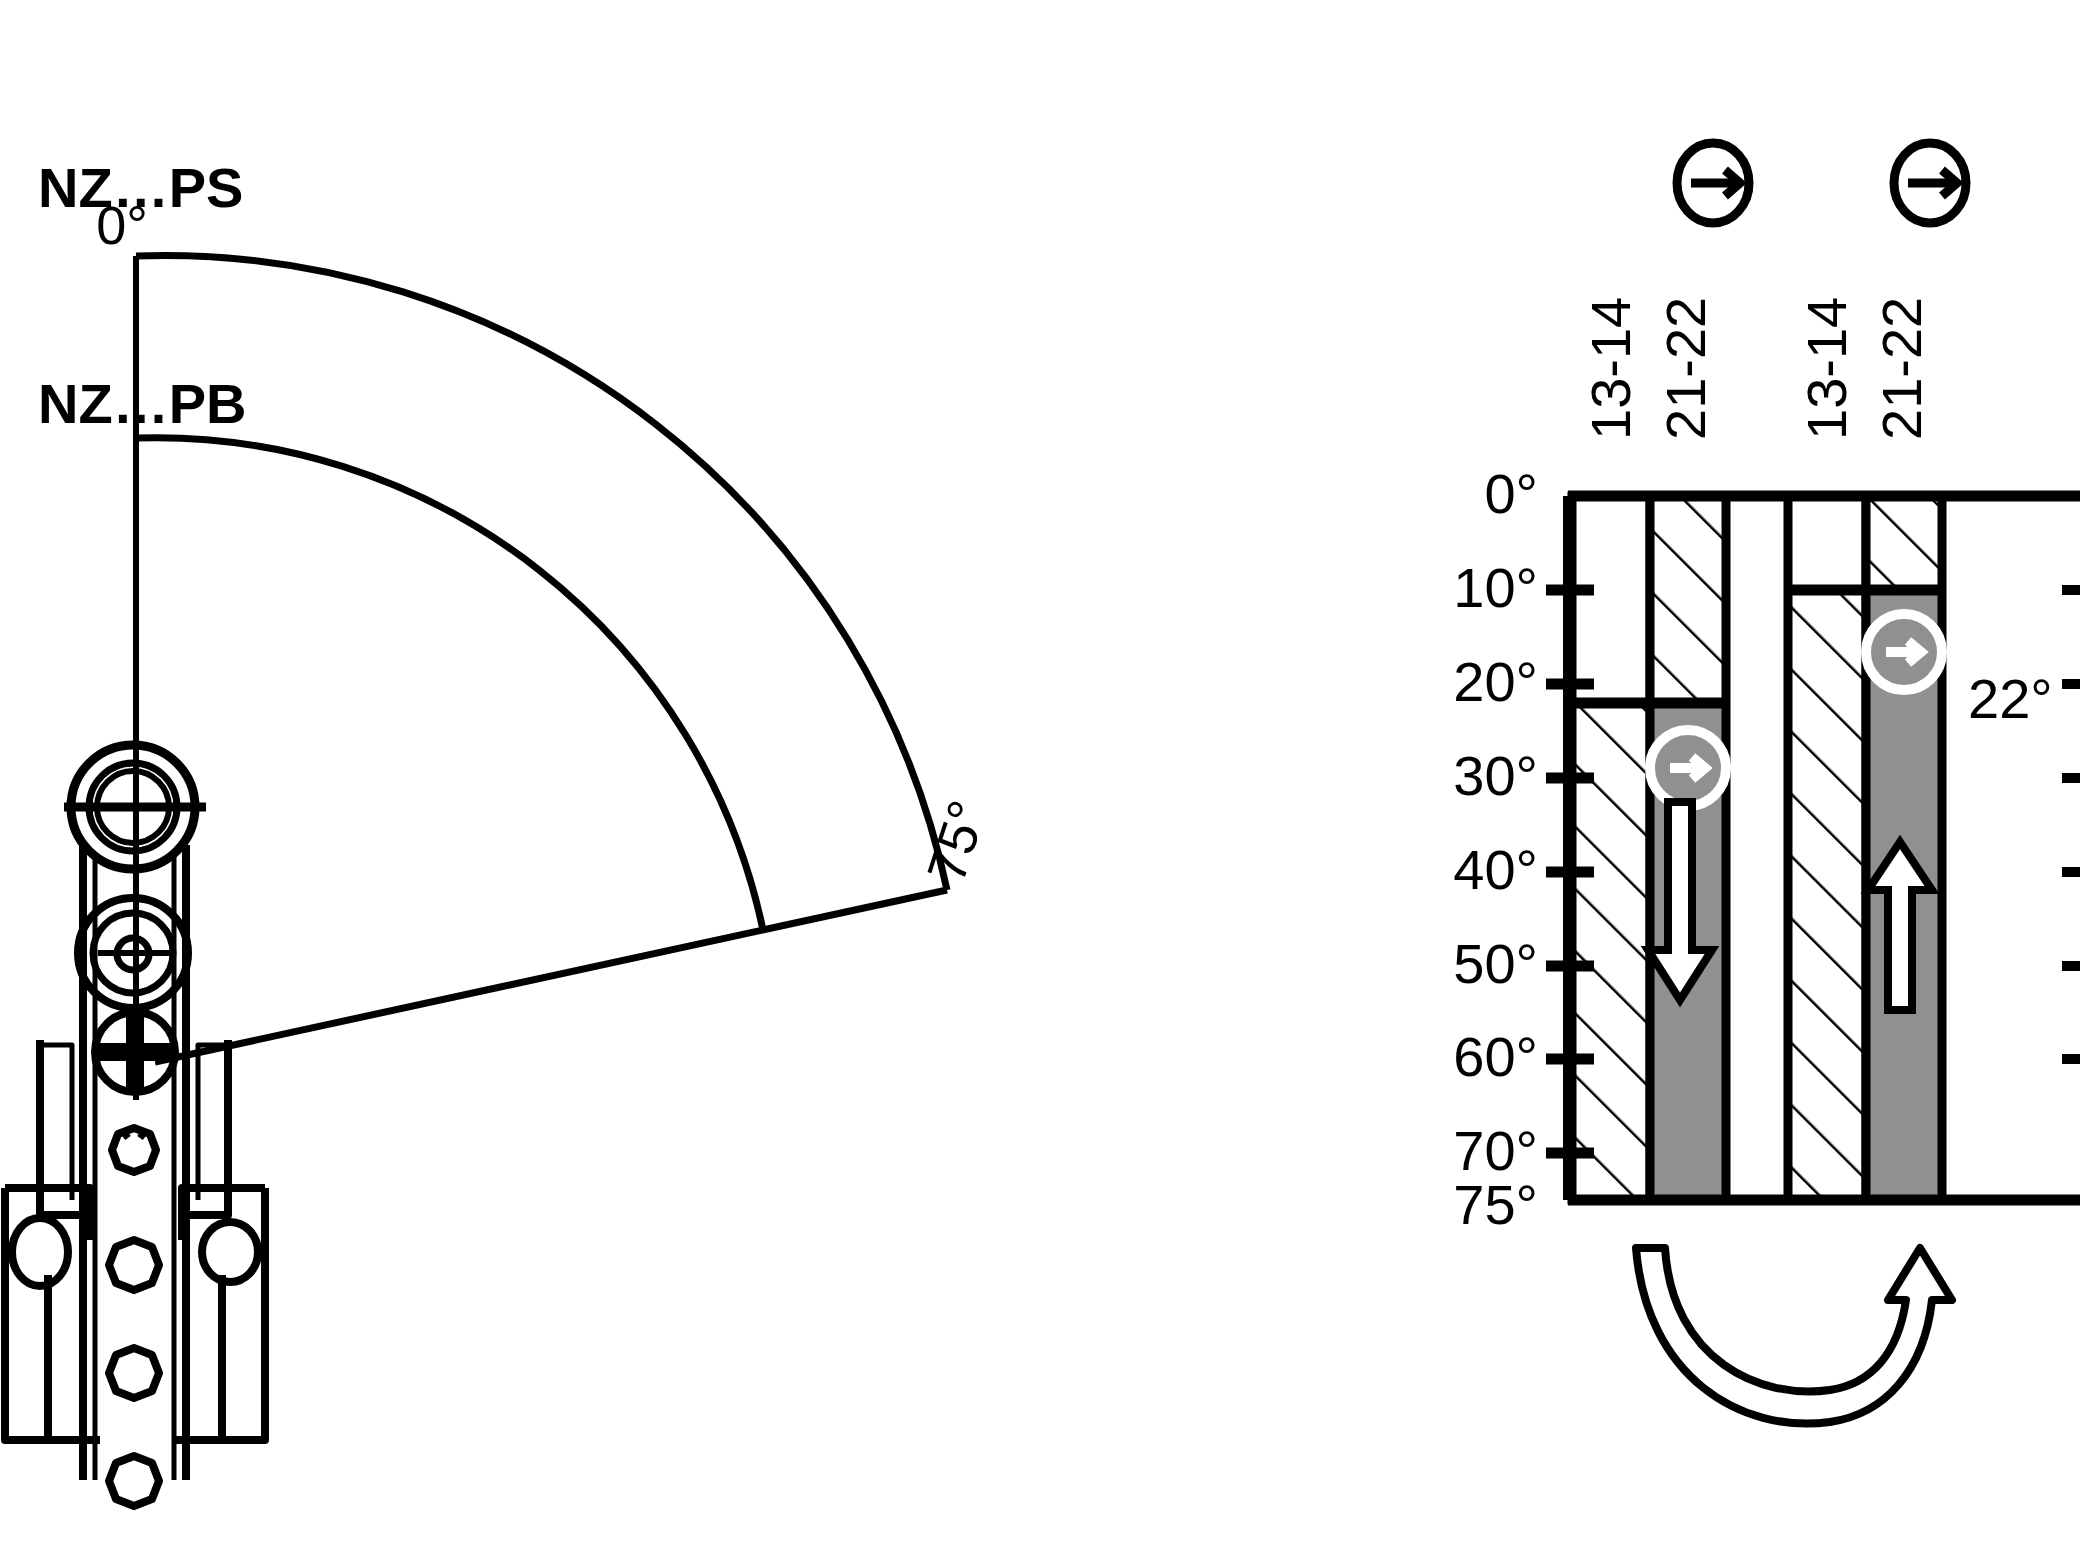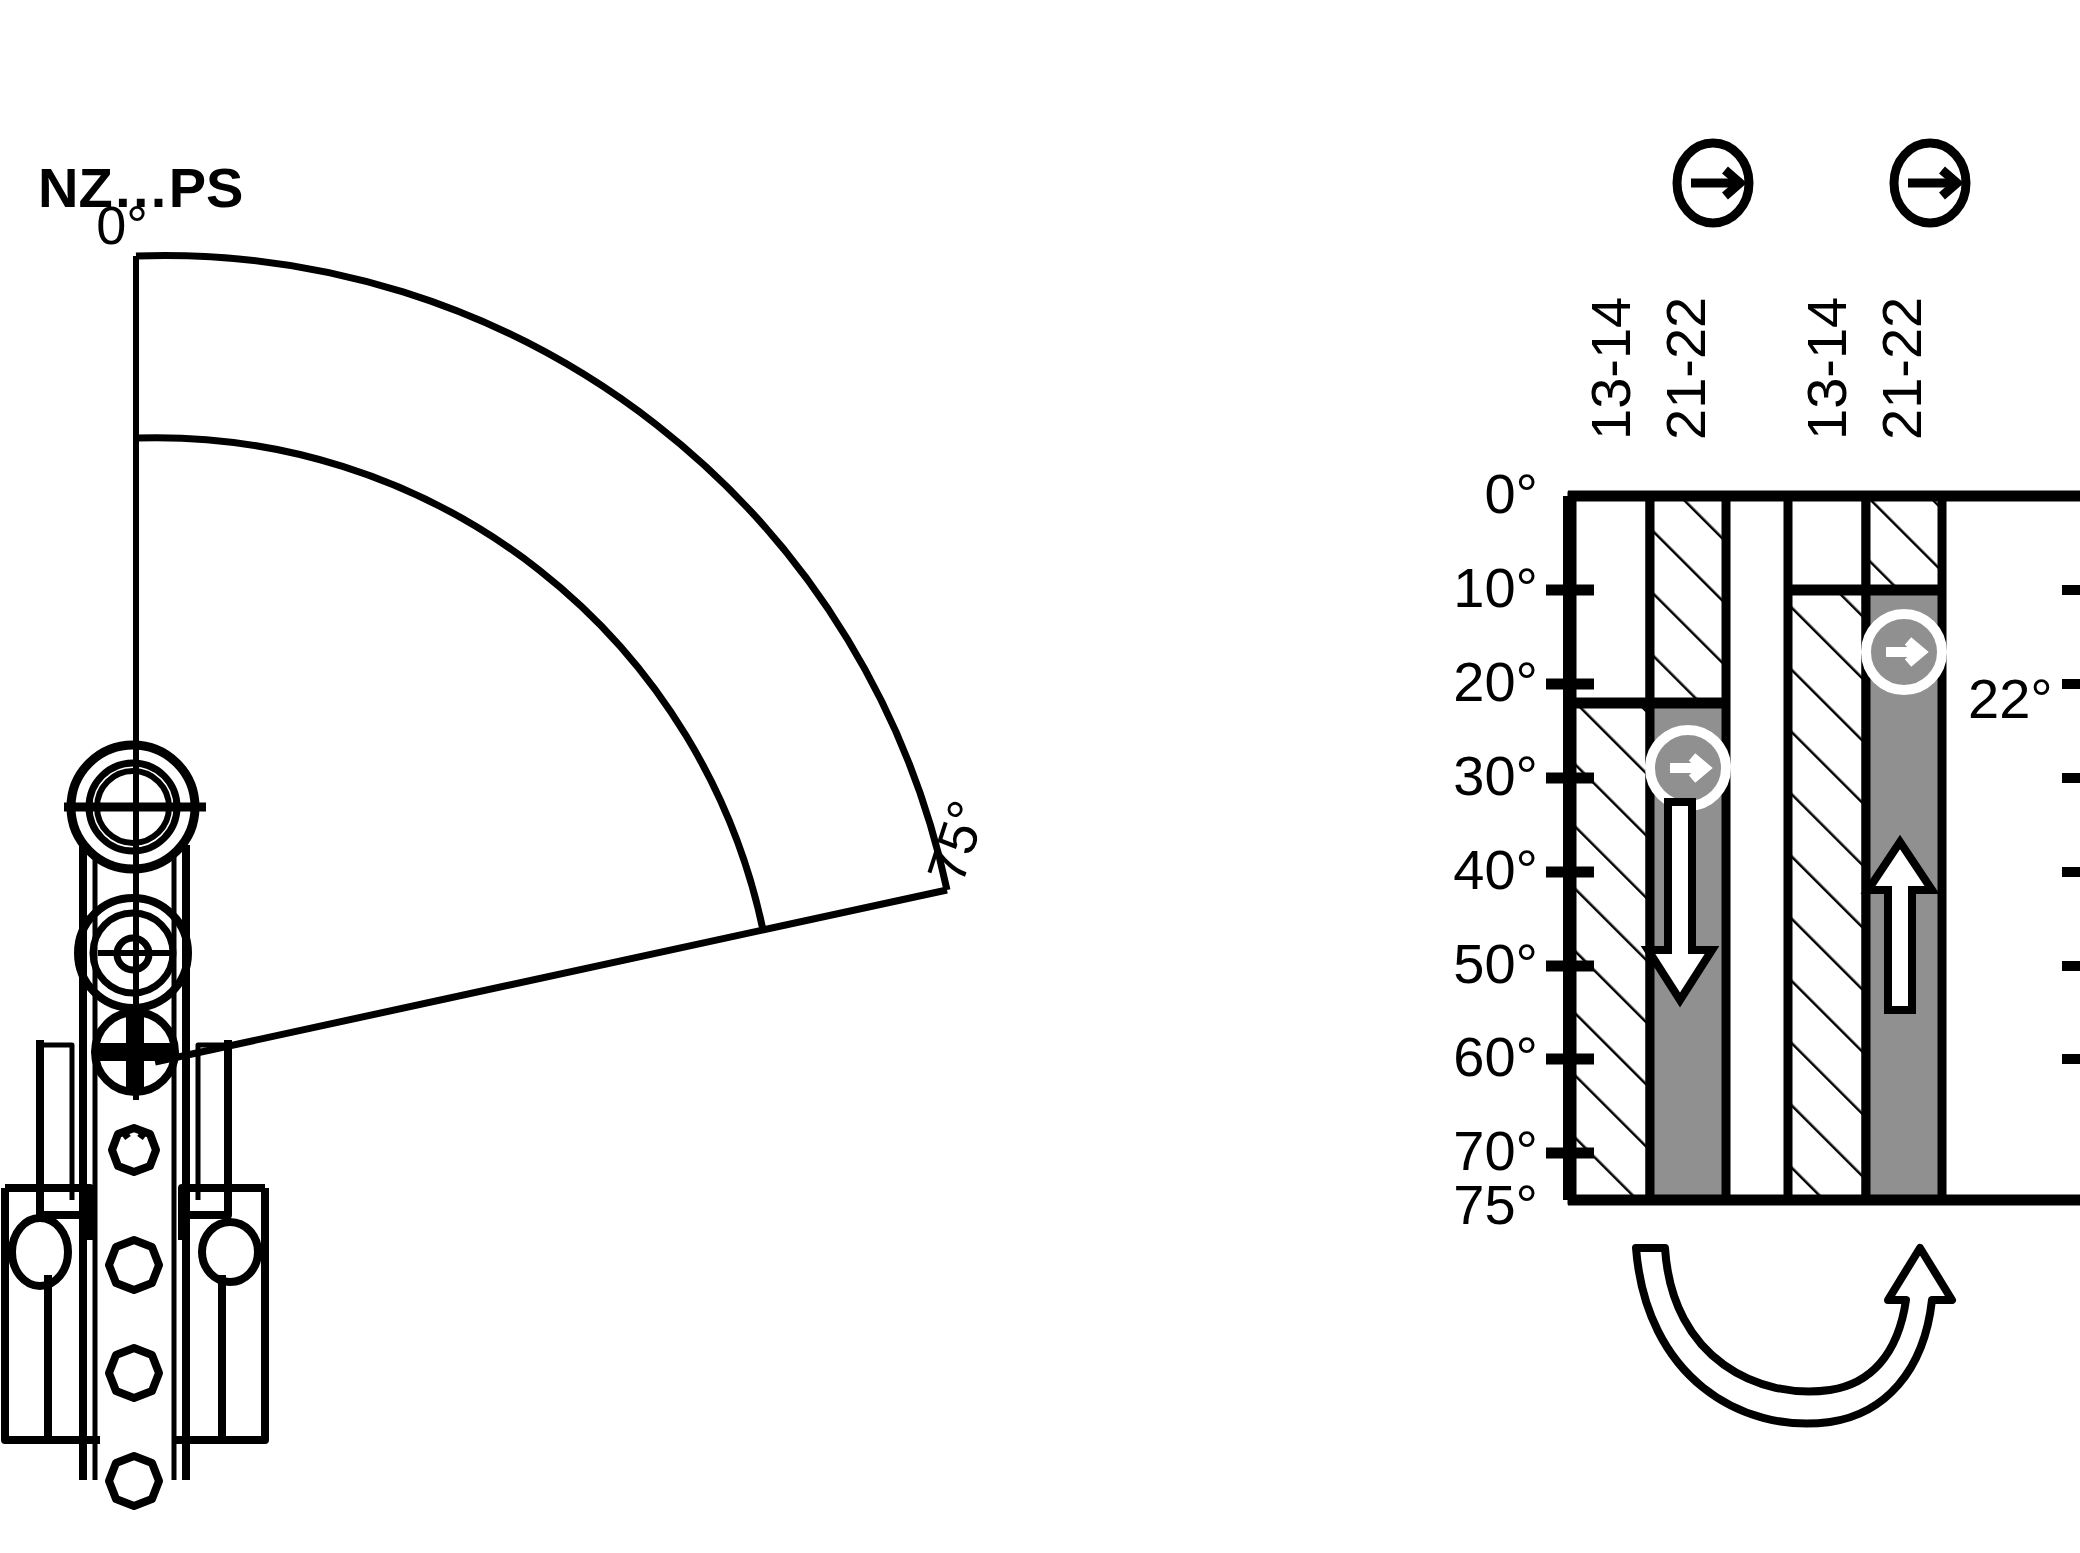--- a/index.html
+++ b/index.html
@@ -46,20 +46,21 @@
     fill: #000000;
   }
 </style>
 </head>
 <body>
 
 <div id="root">
 
   <div class="title-block">
     <span class="title-line">NZ…PS</span>
+    <span class="title-line">NZ…PB</span>
   </div>
 
   <svg class="drawing-svg" viewBox="0 0 2080 1553" xmlns="http://www.w3.org/2000/svg">
     <defs>
       <pattern id="hatchPat" width="44" height="44" patternUnits="userSpaceOnUse" patternTransform="rotate(-45)">
         <rect width="44" height="44" fill="#ffffff"></rect>
         <line x1="0" y1="0" x2="0" y2="44" stroke="#000000" stroke-width="5"></line>
       </pattern>
       <clipPath id="clipL1">
           <rect x="1572" y="496" width="78" height="704"></rect>

